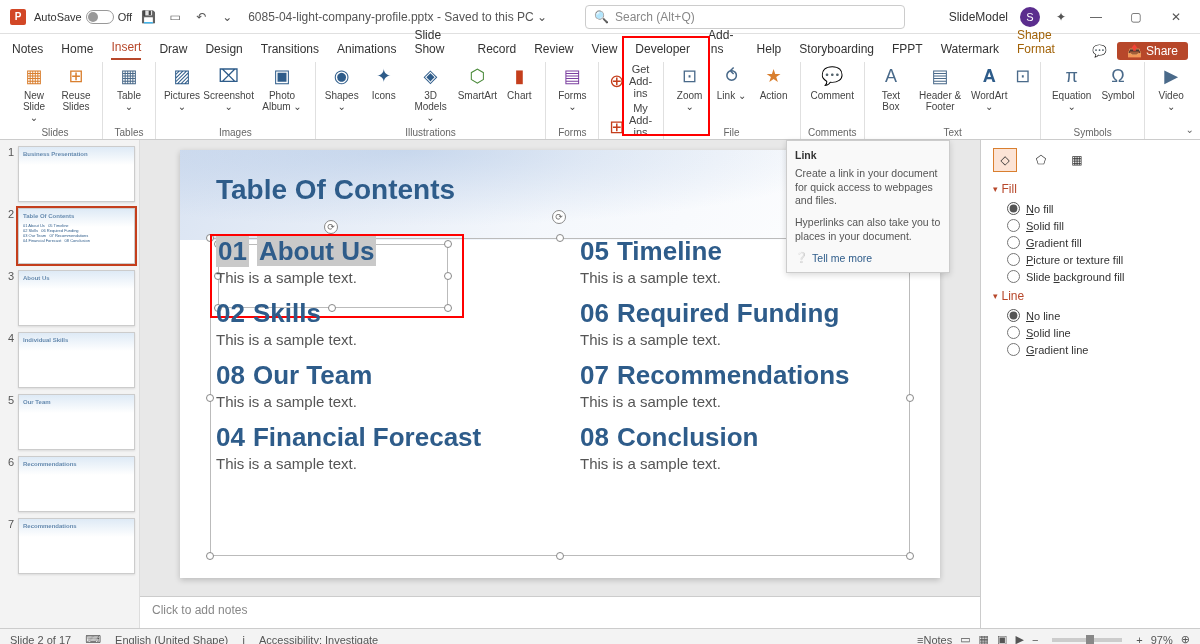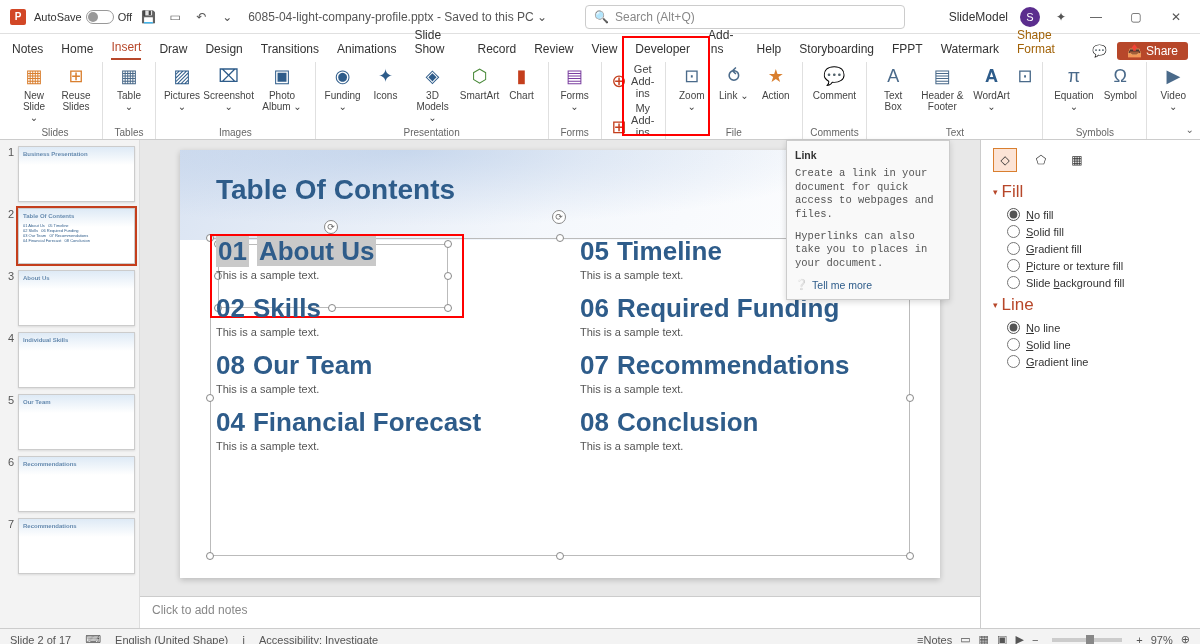--- a/index.html
+++ b/index.html
@@ -59,44 +59,44 @@
 
 .editor { flex:1; background:#e8e8e8; display:flex; flex-direction:column; position:relative;}
 .slide-canvas { flex:1; display:flex; align-items:flex-start; justify-content:center; padding:10px 0 0 0; overflow:hidden;}
 .slide { width: 760px; height: 428px; background:#fff; box-shadow:0 2px 6px rgba(0,0,0,.2); position:relative; padding: 24px 36px;}
 .slide-wave { position:absolute; top:0; left:0; right:0; height:90px; background: linear-gradient(120deg, rgba(180,200,230,.5) 0%, rgba(220,230,245,.3) 50%, transparent 100%); }
 .slide-wave::after{content:'';position:absolute;inset:0;background:radial-gradient(ellipse at 30% 0%, rgba(150,180,220,.4), transparent 60%);}
 .slide h1 { color:#2e5c8a; font-size:28px; font-weight:bold; margin-bottom:30px; position:relative;}
 .content-grid { display:grid; grid-template-columns: 1fr 1fr; gap: 12px 40px; position:relative;}
 .toc-item .num { color:#2e5c8a; font-size:26px; font-weight:bold; display:inline-block; margin-right:8px;}
 .toc-item .label { color:#2e5c8a; font-size:26px; font-weight:bold;}
-.toc-item .sub { color:#555; font-size:11px; margin-top:2px;}
+.toc-item .sub { color:#555; font-size:15px; margin-top:2px;}
 .toc-item.hl .num, .toc-item.hl .label { background:#c9c9c9; color:#2e5c8a; padding:0 2px;}
 .sel-box { position:absolute; border:2px solid red; pointer-events:none;}
 .handle { position:absolute; width:8px; height:8px; border:1px solid #888; background:#fff; border-radius:50%;}
 .rot-handle{position:absolute;width:14px;height:14px;border:1px solid #888;border-radius:50%;background:#fff;display:flex;align-items:center;justify-content:center;font-size:9px;color:#666;}
 .tb-sel { position:absolute; border:1px solid #bbb;}
 
 
 .link-tip { position:absolute; left:646px; top:0px; width:164px; background:#f9f9f9; border:1px solid #ccc; box-shadow:0 2px 6px rgba(0,0,0,.15); padding:8px; font-size:10.5px; color:#555; z-index:5;}
 .link-tip .lt-title{font-weight:600;color:#333;margin-bottom:6px;}
-.link-tip p{margin-bottom:8px;line-height:1.3;font-family:Liberation Mono, monospace;}
+.link-tip p{margin-bottom:8px;line-height:1.3;}
 .link-tip .tell{color:#2e5c8a;display:flex;align-items:center;gap:4px;}
 
 .notes-bar { height:32px; border-top:1px solid #ccc; background:#fff; padding:6px 12px; color:#888; font-size:12px;}
 
 
 .fmt-panel { width:220px; border-left:1px solid #ccc; background:#fff; padding:8px 12px; font-size:12px;}
 .fmt-title { font-size:18px; color:#333; margin-bottom:8px; display:flex; justify-content:space-between; align-items:center;}
 .fmt-tabs { display:flex; gap:16px; font-size:11px; color:#666; margin-bottom:8px;}
 .fmt-tab.active{ color:#000; border-bottom:2px solid #b7472a; padding-bottom:2px;}
 .fmt-icons { display:flex; gap:12px; margin-bottom:10px;}
 .fmt-icon{width:24px;height:24px;display:flex;align-items:center;justify-content:center;border:1px solid transparent;}
 .fmt-icon.active{background:#fce4d6;border-color:#d97f2f;}
-.section-head { color:#b7472a; font-size:17px; margin:4px 0 4px 0; display:flex; align-items:center; gap:4px;}
+.section-head { color:#b7472a; font-size:12px; margin:4px 0 4px 0; display:flex; align-items:center; gap:4px;}
 .section-head::before{content:'▸';color:#b7472a;font-size:9px;}
 .section-head.open::before{content:'▾';}
 .radio-row { display:flex; align-items:center; gap:6px; padding:2px 0 2px 14px; font-size:11px; color:#333;}
 .radio-row input{accent-color:#555;}
 .radio-row .u{text-decoration:underline;}
 
 
 .status-bar { height:22px; border-top:1px solid #ccc; background:#f3f3f3; display:flex; align-items:center; padding:0 10px; font-size:11px; color:#555; gap:14px;}
 .status-bar .spacer{flex:1;}
 .status-icons{display:flex;gap:8px;align-items:center;}
@@ -202,40 +202,40 @@
           <div class="ricon blue">▣</div>
           <span>Photo Album ⌄</span>
         </div>
     </div>
     <div class="group-label">Images</div>
   </div>
   <div class="ribbon-group">
     <div class="ribbon-buttons">
       <div class="rbtn">
           <div class="ricon blue">◉</div>
-          <span>Funding ⌄</span>
+          <span>Shapes ⌄</span>
         </div>
       <div class="rbtn">
           <div class="ricon blue">✦</div>
           <span>Icons</span>
         </div>
       <div class="rbtn">
           <div class="ricon blue">◈</div>
           <span>3D Models ⌄</span>
         </div>
       <div class="rbtn">
           <div class="ricon green">⬡</div>
           <span>SmartArt</span>
         </div>
       <div class="rbtn">
           <div class="ricon red">▮</div>
           <span>Chart</span>
         </div>
     </div>
-    <div class="group-label">Presentation</div>
+    <div class="group-label">Illustrations</div>
   </div>
   <div class="ribbon-group">
     <div class="ribbon-buttons">
       <div class="rbtn">
           <div class="ricon purple">▤</div>
           <span>Forms ⌄</span>
         </div>
     </div>
     <div class="group-label">Forms</div>
   </div>

